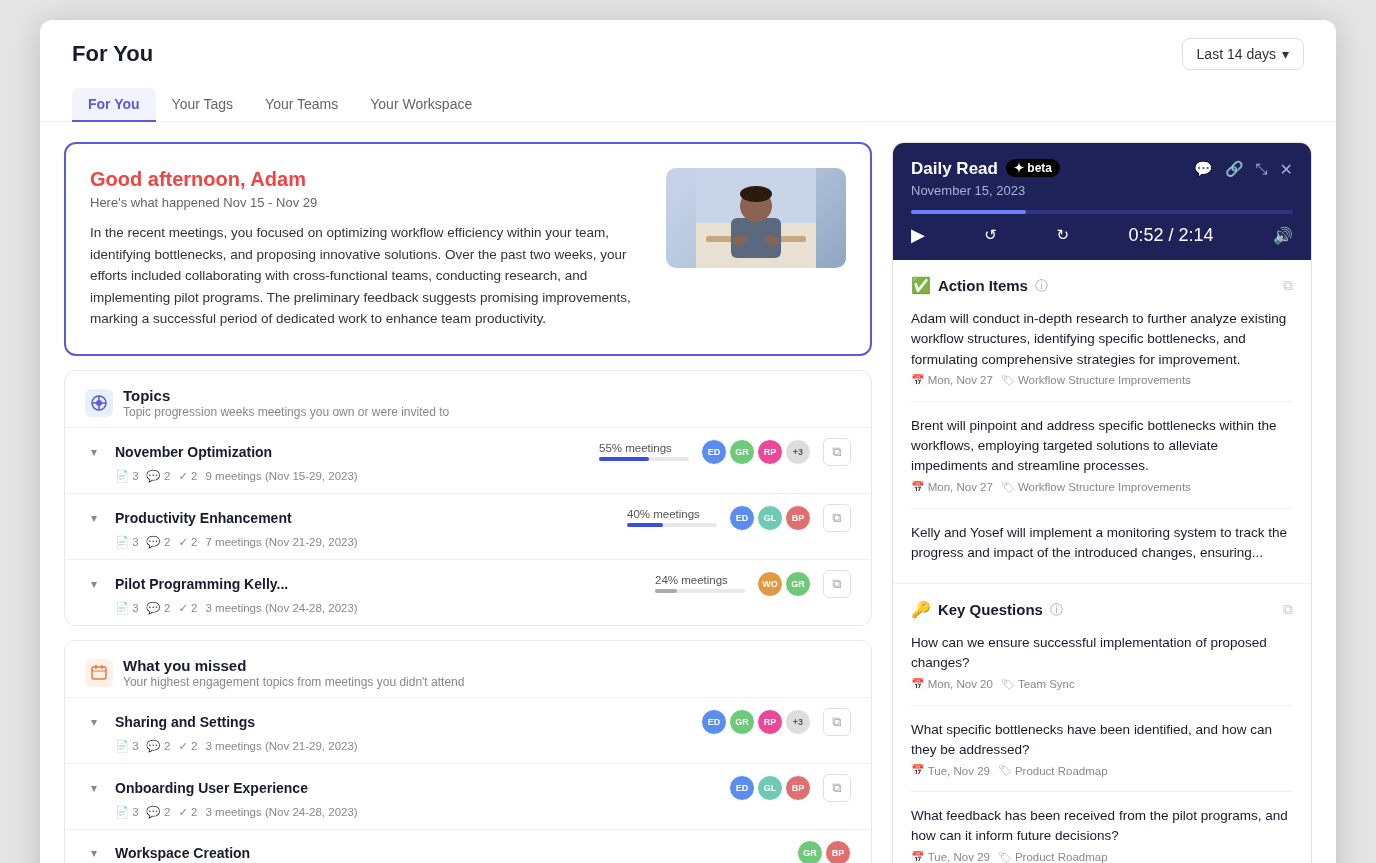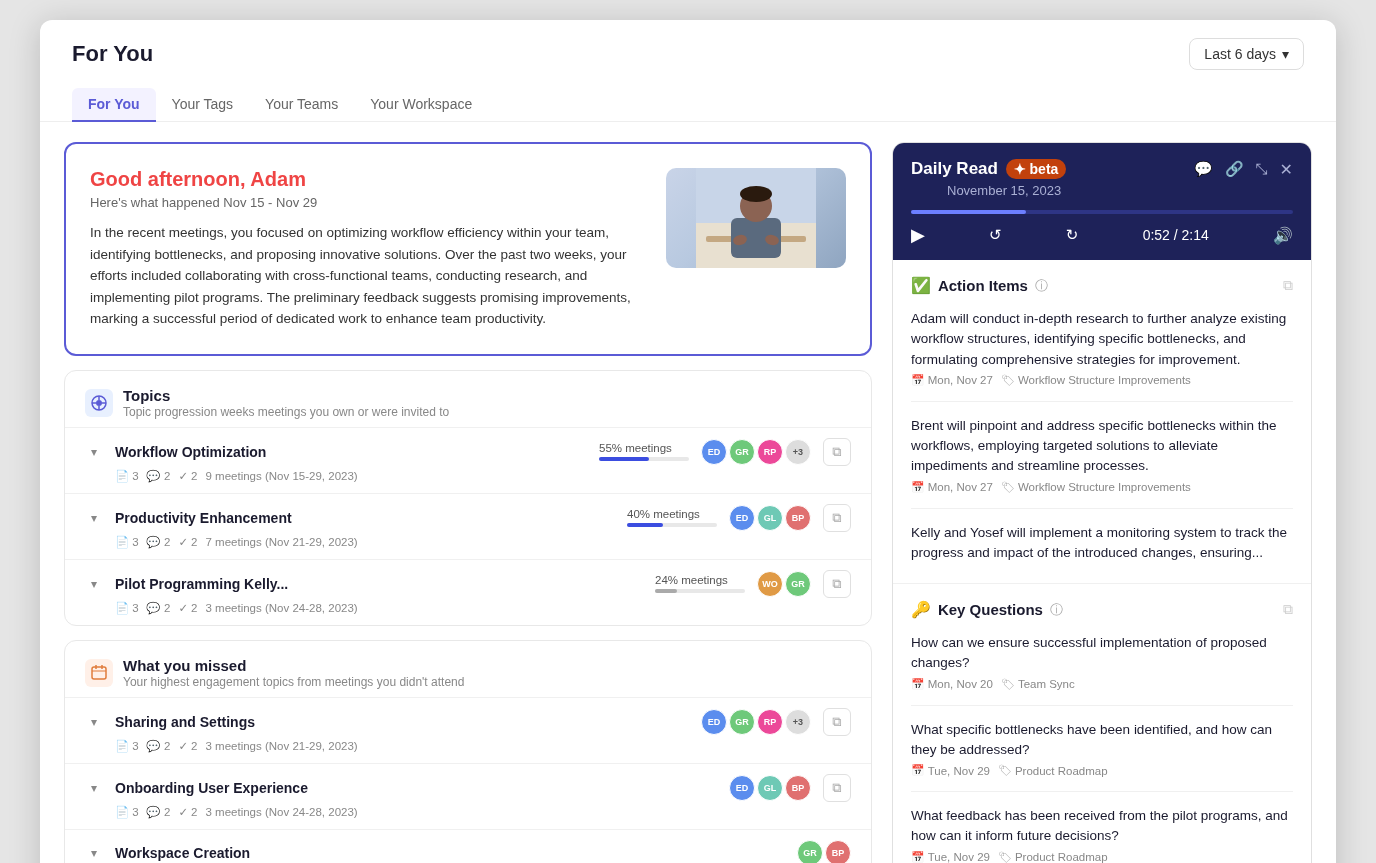--- a/index.html
+++ b/index.html
@@ -230,46 +230,46 @@
       display: flex;
       align-items: center;
       justify-content: space-between;
     }
     .daily-read-title {
       font-size: 17px;
       font-weight: 700;
       color: #fff;
     }
     .beta-badge {
-      background: #c2410c;
+      background: #000000;
       color: #fff;
-      font-size: 14px;
+      font-size: 12px;
       font-weight: 600;
       padding: 2px 8px;
       border-radius: 10px;
       margin-left: 8px;
     }
     .daily-read-icons {
       display: flex;
       gap: 12px;
       align-items: center;
     }
     .dr-icon { color: #aab0d4; cursor: pointer; font-size: 15px; }
     .dr-close { color: #aab0d4; cursor: pointer; font-size: 16px; }
-    .daily-read-date { font-size: 13px; color: #aab0d4; margin-top: 4px; margin-left: 36px; }
+    .daily-read-date { font-size: 13px; color: #aab0d4; margin-top: 4px; }
     .progress-audio-full { width: 100%; height: 4px; background: #2e3585; border-radius: 4px; }
     .progress-audio-fill { width: 30%; height: 4px; background: #6c7fff; border-radius: 4px; position: absolute; top: 0; left: 0; }
     .audio-controls {
       display: flex;
       align-items: center;
       justify-content: space-between;
       padding: 10px 0 14px 0;
     }
     .audio-btn { color: #fff; cursor: pointer; font-size: 18px; background: none; border: none; }
-    .audio-time { font-size: 14px; color: #fff; }
+    .audio-time { font-size: 18px; color: #fff; }
     .audio-vol { color: #aab0d4; cursor: pointer; font-size: 16px; }
     
     .daily-read-body {
       flex: 1;
       background: #fff;
       overflow-y: auto;
       padding: 0;
     }
     .dr-section {
       padding: 16px 18px;
@@ -309,21 +309,21 @@
     .action-divider { border: none; border-top: 1px solid #f0f0f0; margin: 10px 0; }
   </style>
 </head>
 <body>
 
 <div class="app-window">
 
   <div class="top-header">
     <span class="app-title">For You</span>
     <div class="date-filter">
-      <span>Last 6 days</span>
+      <span>Last 14 days</span>
       <span>▾</span>
     </div>
   </div>
 
   <div class="nav-tabs">
     <div class="nav-tab active">For You</div>
     <div class="nav-tab">Your Tags</div>
     <div class="nav-tab">Your Teams</div>
     <div class="nav-tab">Your Workspace</div>
   </div>
@@ -373,21 +373,21 @@
           </div>
           <div>
             <div class="section-title">Topics</div>
             <div class="section-subtitle">Topic progression weeks meetings you own or were invited to</div>
           </div>
         </div>
 
         <div class="topic-item">
           <div class="topic-row">
             <div class="topic-chevron">▾</div>
-            <div class="topic-name">Workflow Optimization</div>
+            <div class="topic-name">November Optimization</div>
             <div class="progress-bar-wrap">
               <div class="progress-label">55% meetings</div>
               <div class="progress-track">
                 <div class="progress-fill progress-blue" style="width:55%"></div>
               </div>
             </div>
             <div class="avatar-group">
               <div class="avatar av-ed">ED</div>
               <div class="avatar av-gr">GR</div>
               <div class="avatar av-rp">RP</div>

